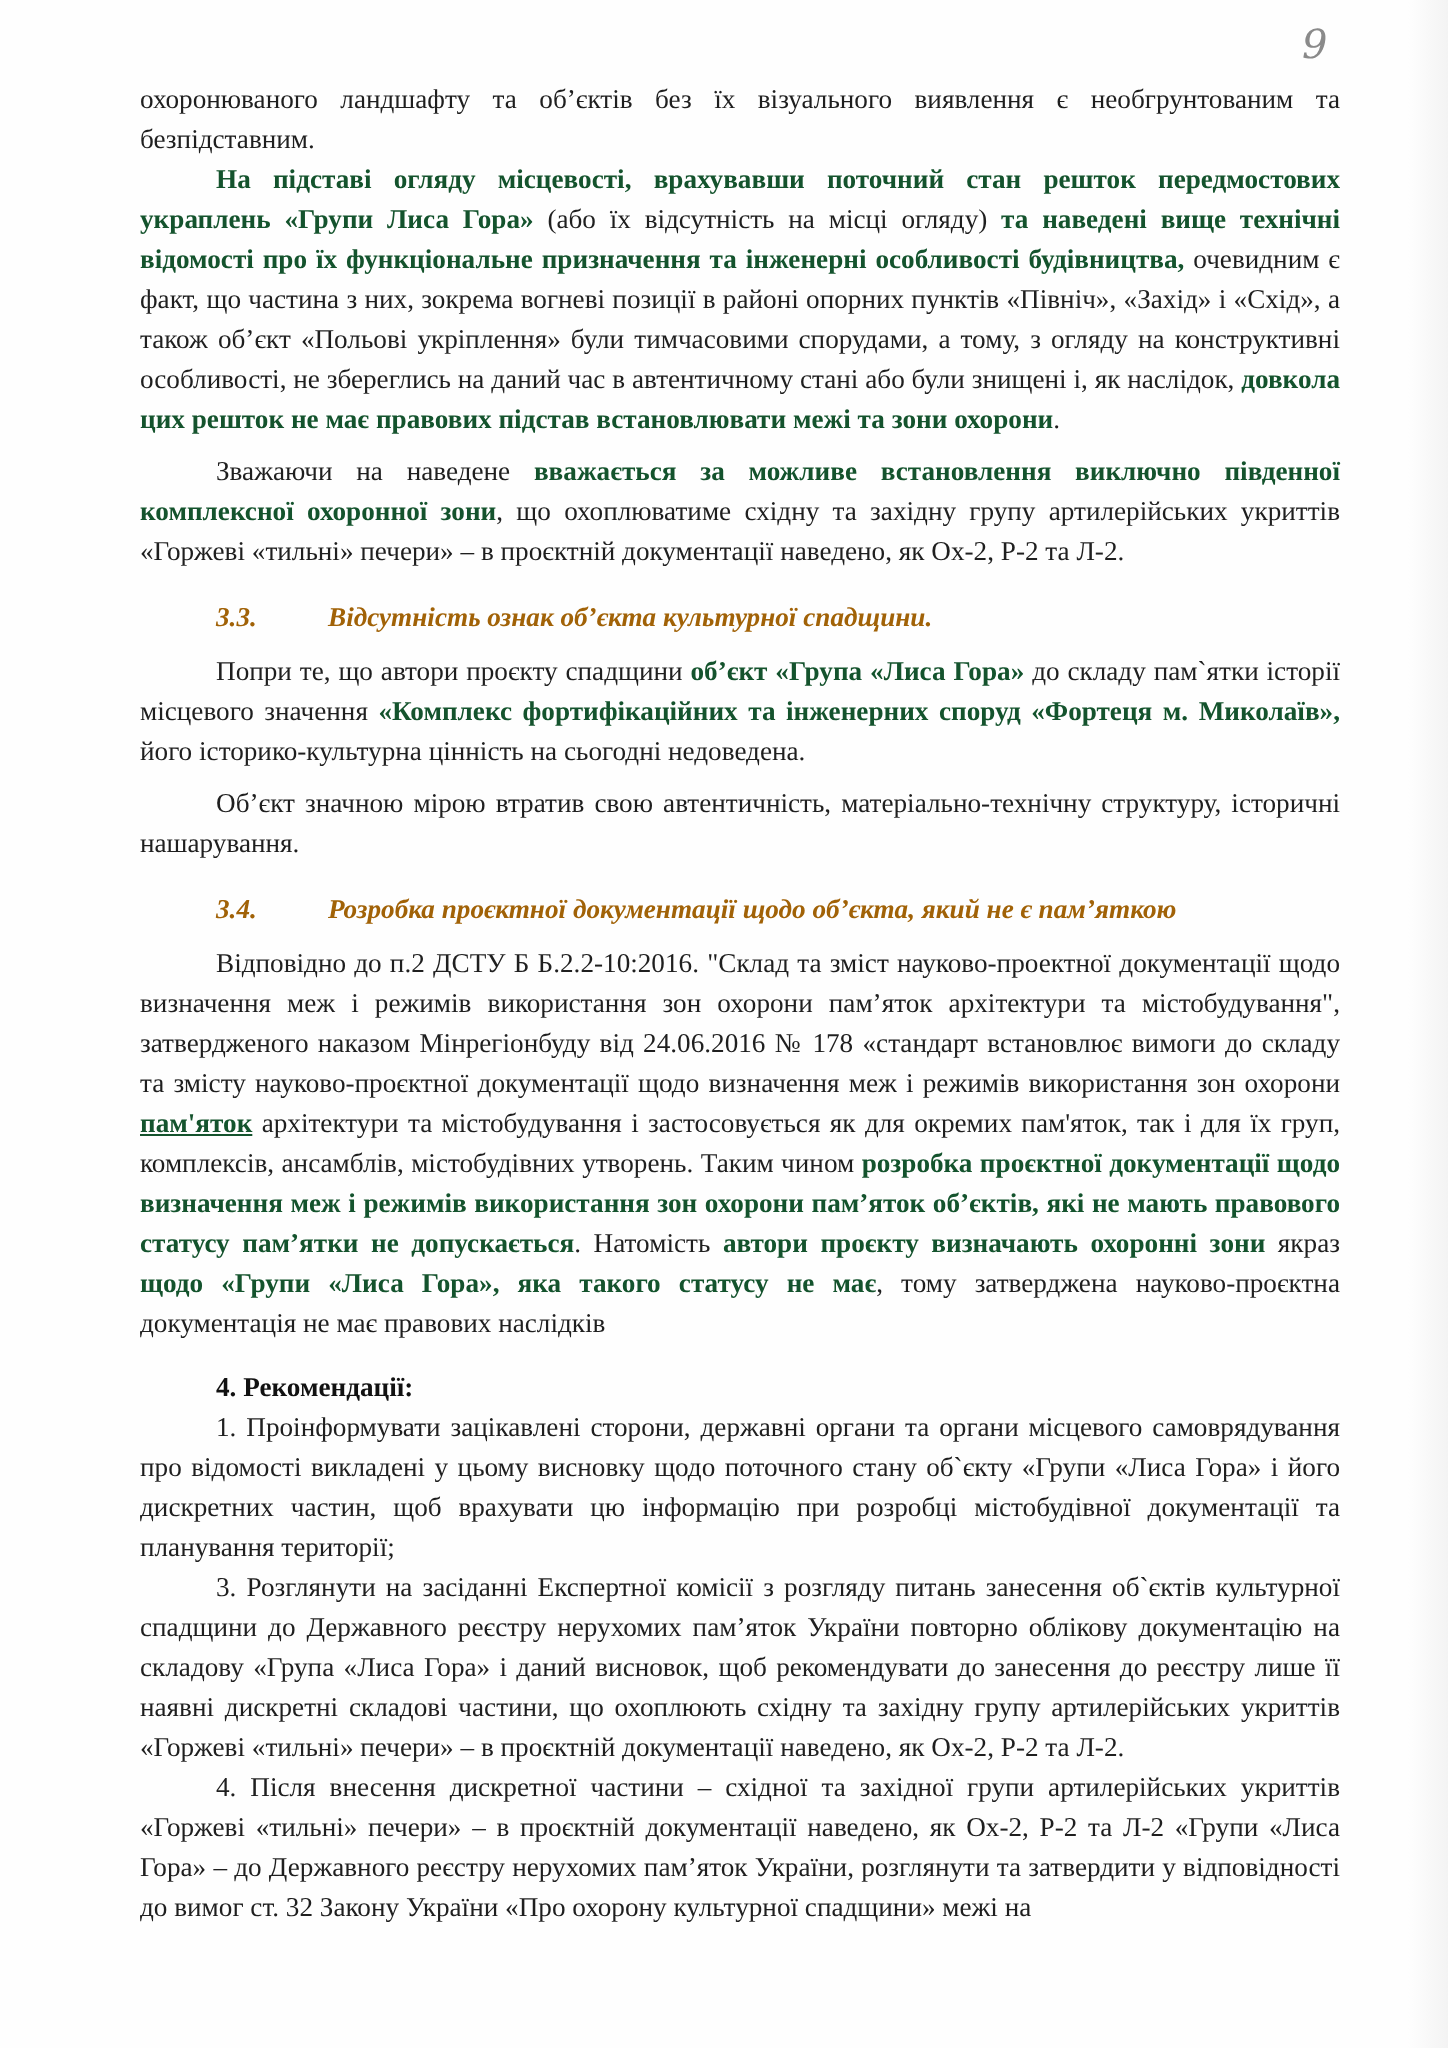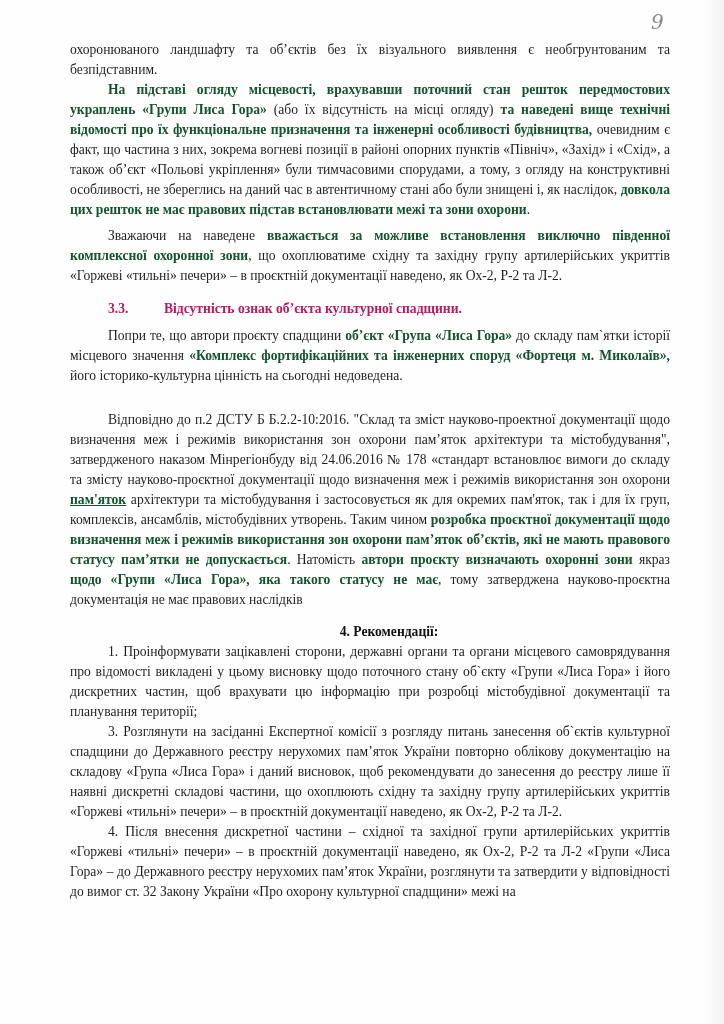--- a/index.html
+++ b/index.html
@@ -12,23 +12,23 @@
     background: linear-gradient(to right, #fefefe, #f3f3f3); }
   .page-num { position: absolute; left: 651px; top: 10px; font-family: "DejaVu Serif", serif;
     font-style: italic; font-size: 20px; color: #8a8a8a; }
   .content { position: absolute; left: 50px; top: 40px; width: 600px; margin-left: 20px; }
   p { margin: 0; line-height: 20px; text-align: justify; }
   .indent2 { text-indent: 38px; }
   b { font-weight: bold; color: #14532d; }
   u { }
   .gap { height: 12px; }
   .gap-s { height: 6px; }
-  .heading { font-weight: bold; color: #be185d; line-height: 22px; padding-left: 38px; }
+  .heading { font-weight: bold; color: #a16207; line-height: 22px; padding-left: 38px; font-style: italic; }
   .heading .num { display: inline-block; width: 56px; }
-  .rec-heading { font-weight: bold; color: #111; line-height: 20px; padding-left: 38px; text-align: center; }
+  .rec-heading { font-weight: bold; color: #111; line-height: 20px; padding-left: 38px; }
 </style>
 </head>
 <body>
 
 <div class="page">
   <div class="page-edge"></div>
   <div class="page-num">9</div>
 
   <div class="content">
     <p><span>охоронюваного ландшафту та об’єктів без їх візуального виявлення є необгрунтованим та безпідставним.</span></p>
@@ -36,22 +36,24 @@
     <p class="indent2"><b>На підставі огляду місцевості, врахувавши поточний стан решток передмостових украплень «Групи Лиса Гора»</b><span> (або їх відсутність на місці огляду) </span><b>та наведені вище технічні відомості про їх функціональне призначення та інженерні особливості будівництва,</b><span> очевидним є факт, що частина з них, зокрема вогневі позиції в районі опорних пунктів «Північ», «Захід» і «Схід», а також об’єкт «Польові укріплення» були тимчасовими спорудами, а тому, з огляду на конструктивні особливості, не збереглись на даний час в автентичному стані або були знищені і, як наслідок, </span><b>довкола цих решток не має правових підстав встановлювати межі та зони охорони</b><span>.</span></p>
 
     <div class="gap-s"></div>
     <p class="indent2"><span>Зважаючи на наведене </span><b>вважається за можливе встановлення виключно південної комплексної охоронної зони</b><span>, що охоплюватиме східну та західну групу артилерійських укриттів «Горжеві «тильні» печери» – в проєктній  документації наведено, як Ох-2, Р-2 та Л-2.</span></p>
 
     <div class="gap"></div>
     <div class="heading"><span class="num">3.3.</span><span>Відсутність ознак об’єкта культурної спадщини.</span></div>
     <div class="gap-s"></div>
     <p class="indent2"><span>Попри те, що автори проєкту спадщини  </span><b>об’єкт «Група «Лиса Гора»</b><span> до складу пам`ятки історії місцевого значення </span><b>«Комплекс фортифікаційних та інженерних споруд «Фортеця м. Миколаїв»,</b><span> його історико-культурна цінність на сьогодні недоведена.</span></p>
     <div class="gap-s"></div>
+    <p class="indent2">Об’єкт значною мірою втратив свою автентичність, матеріально-технічну структуру, історичні нашарування.</p>
 
     <div class="gap"></div>
+    <div class="heading"><span class="num">3.4.</span><span>Розробка проєктної документації щодо об’єкта, який не є пам’яткою</span></div>
     <div class="gap-s"></div>
     <p class="indent2"><span>Відповідно до п.2 ДСТУ Б Б.2.2-10:2016. "Склад та зміст науково-проектної документації щодо визначення меж і режимів використання зон охорони пам’яток архітектури та містобудування", затвердженого наказом Мінрегіонбуду від 24.06.2016 № 178 «стандарт встановлює вимоги до складу та змісту науково-проєктної документації щодо визначення меж і режимів використання зон охорони </span><b><u>пам'яток</u></b><span> архітектури та містобудування і застосовується як для окремих пам'яток, так і для їх груп, комплексів, ансамблів, містобудівних утворень. Таким чином </span><b>розробка проєктної документації щодо визначення меж і режимів використання зон охорони пам’яток об’єктів, які не мають правового статусу пам’ятки не допускається</b><span>. Натомість </span><b>автори проєкту визначають охоронні зони</b><span> якраз </span><b>щодо «Групи «Лиса Гора», яка такого статусу не має</b><span>, тому затверджена науково-проєктна документація не має правових наслідків</span></p>
 
     <div class="gap"></div>
     <div class="rec-heading">4.  Рекомендації:</div>
     <p class="indent2">1. Проінформувати зацікавлені сторони, державні органи та органи місцевого самоврядування про відомості викладені у цьому висновку щодо поточного стану об`єкту «Групи «Лиса Гора» і його дискретних частин, щоб врахувати цю інформацію при розробці містобудівної документації та планування території;</p>
     <p class="indent2">3. Розглянути на засіданні Експертної комісії з розгляду питань занесення об`єктів культурної спадщини до Державного реєстру нерухомих пам’яток України повторно облікову документацію на складову «Група «Лиса Гора» і даний висновок, щоб рекомендувати до занесення до реєстру лише її наявні дискретні складові частини, що охоплюють східну та західну групу артилерійських укриттів «Горжеві «тильні» печери» – в проєктній документації наведено, як Ох-2, Р-2 та Л-2.</p>
     <p class="indent2">4. Після внесення дискретної частини – східної та західної групи артилерійських укриттів «Горжеві «тильні» печери» – в проєктній документації наведено, як Ох-2, Р-2 та Л-2 «Групи «Лиса Гора» – до Державного реєстру нерухомих пам’яток України, розглянути та затвердити у відповідності до вимог ст. 32 Закону України «Про охорону культурної спадщини» межі на</p>
   </div>
 </div>

